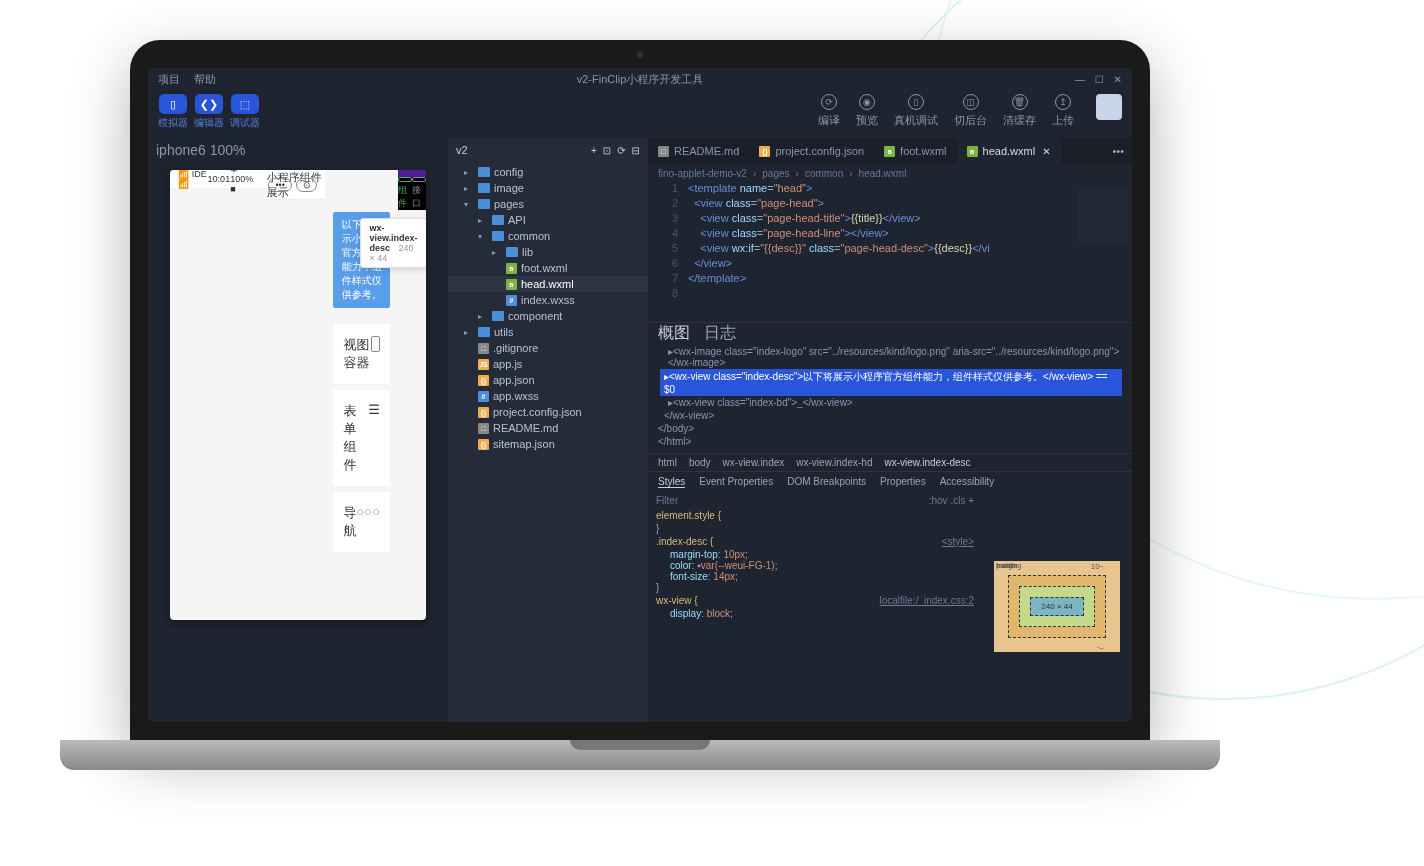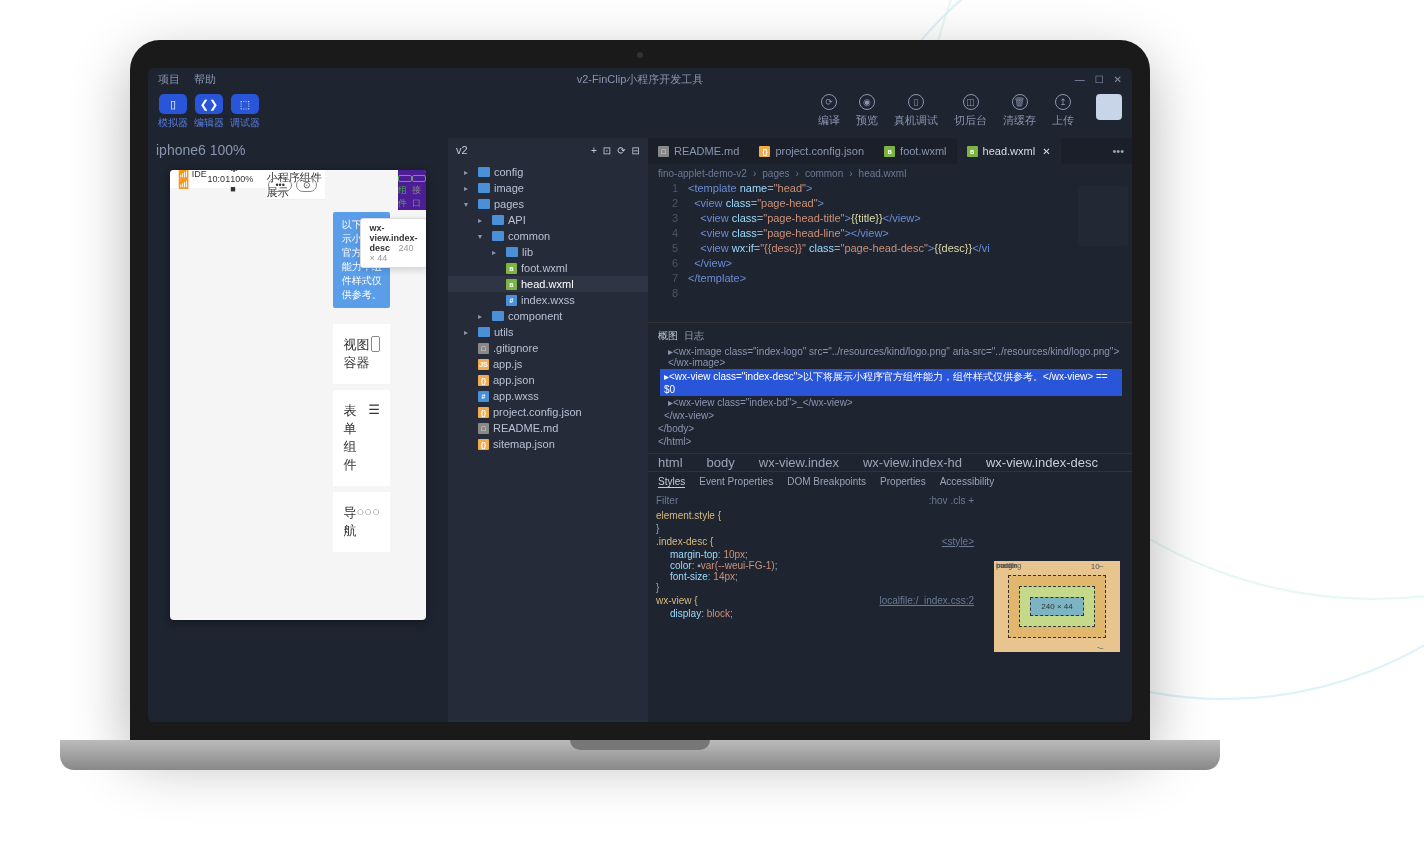--- a/index.html
+++ b/index.html
@@ -33,21 +33,21 @@
 .phone-dots{position:absolute;right:8px;display:flex;gap:4px;align-items:center}
 .phone-dots span{border:1px solid #888;border-radius:10px;padding:1px 6px;font-size:9px}
 .phone-content{flex:1;background:#f5f5f5;padding:12px 8px;position:relative}
 .tooltip{background:#fff;border:1px solid #ddd;border-radius:3px;padding:4px 8px;font-size:9px;position:absolute;top:48px;left:35px;box-shadow:0 2px 6px rgba(0,0,0,.15)}
 .tooltip b{color:#333}
 .tooltip .dim{color:#999;margin-left:6px}
 .highlighted-desc{background:#5a9de8;color:#fff;padding:6px;font-size:10px;text-align:center;margin-top:30px;border-radius:2px}
 .menu-list{margin-top:16px}
 .menu-item{background:#fff;padding:12px 10px;margin-bottom:6px;display:flex;justify-content:space-between;font-size:13px;color:#333}
 .menu-icon{width:16px;height:16px;border:1px solid #888;border-radius:2px}
-.phone-tabbar{height:40px;background:#4c1d95;display:flex;border-top:5px solid #4c1d95}
+.phone-tabbar{height:40px;background:#000000;display:flex;border-top:7px solid #4c1d95}
 .tabbar-item{flex:1;display:flex;flex-direction:column;align-items:center;justify-content:center;gap:2px;font-size:9px}
 .tabbar-item.active{color:#4caf50}
 .tabbar-item .ticon{width:14px;height:14px;border:1px solid currentColor;border-radius:2px}
 .explorer{width:200px;background:#252b38;display:flex;flex-direction:column}
 .explorer-header{height:24px;display:flex;align-items:center;padding:0 8px;font-size:11px;color:#c5cdd9;justify-content:space-between}
 .explorer-header .icons{display:flex;gap:6px;font-size:10px}
 .tree{flex:1;overflow:auto;padding:2px 0}
 .tree-item{display:flex;align-items:center;gap:4px;padding:2px 4px;font-size:11px;color:#b8c2d4;cursor:pointer}
 .tree-item.selected{background:#2e3544;color:#fff}
 .chev{width:10px;color:#8a95b0;font-size:8px}
@@ -67,26 +67,26 @@
 .breadcrumb{height:18px;display:flex;align-items:center;padding:0 10px;gap:6px;font-size:10px;color:#6b7a95}
 .breadcrumb span:not(.sep){cursor:pointer}
 .code{flex:0 0 140px;display:flex;font-family:Consolas,monospace;font-size:11px;overflow:auto;position:relative}
 .gutter{width:40px;text-align:right;padding-right:10px;color:#4a5568}
 .gutter div{height:15px}
 .code-lines{flex:1}
 .code-lines div{height:15px;white-space:pre}
 .minimap{position:absolute;right:4px;top:4px;width:50px;height:60px;background:#252b38;opacity:.5;border-radius:2px}
 .tok-tag{color:#6b8dd6}.tok-attr{color:#9cdcfe}.tok-str{color:#ce9178}.tok-var{color:#dcdcaa}
 .devtools{flex:1;display:flex;flex-direction:column;border-top:1px solid #333;overflow:hidden}
-.dt-tabs{height:20px;display:flex;gap:6px;padding:0 10px;font-size:10px;align-items:flex-end}
+.dt-tabs{height:20px;display:flex;gap:14px;padding:0 10px;font-size:16px;align-items:flex-start}
 .dt-tabs span.active{color:#c5cdd9}
 .elements{flex:0 0 110px;font-family:Consolas,monospace;font-size:10px;padding:2px 10px;overflow:hidden;color:#8a95b0}
 .elements div{padding:1px 0}
 .elements .sel{background:#2955d9;color:#fff;padding:1px 4px}
-.el-path{height:18px;display:flex;gap:24px;padding:0 10px;font-size:13px;align-items:center;border-top:1px solid #333}
+.el-path{height:18px;display:flex;gap:12px;padding:0 10px;font-size:10px;align-items:center;border-top:1px solid #333}
 .el-path span.active{color:#c5cdd9}
 .styles-tabs{height:20px;display:flex;gap:14px;padding:0 10px;font-size:10px;align-items:center;border-top:1px solid #333}
 .styles-tabs span.active{color:#c5cdd9;border-bottom:1px solid #c5cdd9}
 .styles-area{flex:1;display:flex;overflow:hidden}
 .styles-pane{flex:1;font-family:Consolas,monospace;font-size:10px;padding:2px 8px;overflow:hidden}
 .styles-pane .filter-row{display:flex;justify-content:space-between;color:#6b7a95;padding:2px 0}
 .styles-pane .rule{padding:2px 0}
 .styles-pane .sel-name{color:#d7ba7d}
 .styles-pane .prop{padding-left:14px}
 .styles-pane .prop-name{color:#9cdcfe}

